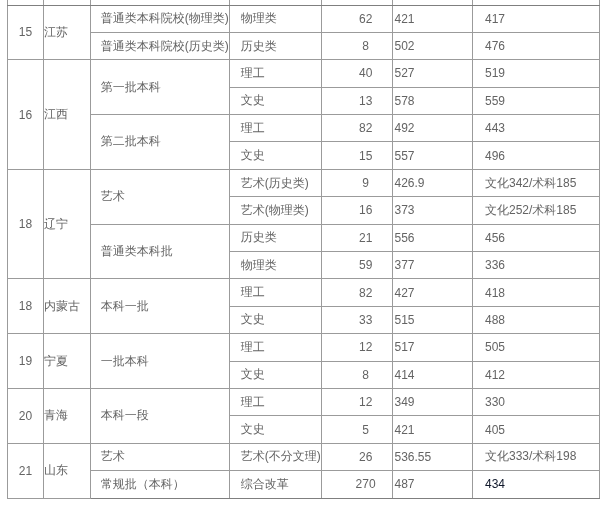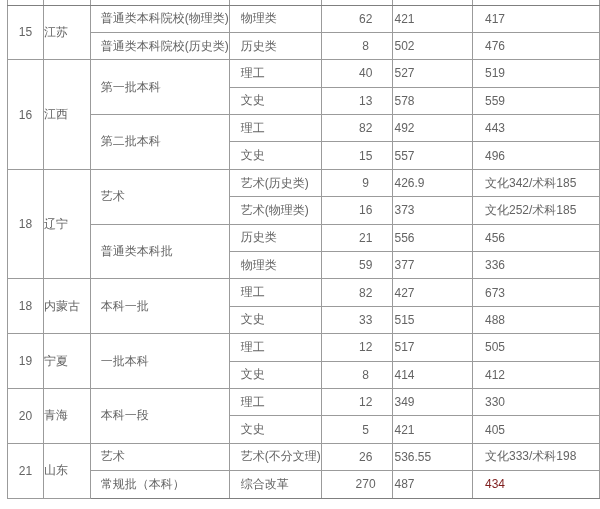--- a/index.html
+++ b/index.html
@@ -20,21 +20,21 @@
   tr.sliver td{border-top:none;border-bottom-color:#7f7f7f;}
   tr.group-start td{border-top-color:#7f7f7f;margin-top:32px;}
   tbody tr:last-child td{border-bottom-color:#7f7f7f;}
   .c-idx{text-align:center;}
   .c-prov{text-align:left;}
   .c-batch{padding-left:10px;}
   .c-cat{padding-left:11px;}
   .c-count{padding-left:18px;text-align:center;}
   .c-score{padding-left:2px;}
   .c-note{padding-left:12px;}
-  td.faint{color:#7f1d1d;}
+  td.faint{color:#0f172a;}
 </style>
 </head>
 <body>
 
 <div class="table-wrap">
   <table>
     <colgroup>
         <col style="width: 39px;">
         <col style="width: 48px;">
         <col style="width: 124px;">
@@ -125,21 +125,21 @@
           <td class="c-score">377</td>
           <td class="c-note">336</td>
         </tr>
         <tr class="group-start">
           <td class="c-idx" rowspan="2">18</td>
           <td class="c-prov" rowspan="2">内蒙古</td>
           <td class="c-batch" rowspan="2">本科一批</td>
           <td class="c-cat">理工</td>
           <td class="c-count">82</td>
           <td class="c-score">427</td>
-          <td class="c-note">673</td>
+          <td class="c-note">418</td>
         </tr>
         <tr>
           <td class="c-cat">文史</td>
           <td class="c-count">33</td>
           <td class="c-score">515</td>
           <td class="c-note">488</td>
         </tr>
         <tr class="group-start">
           <td class="c-idx" rowspan="2">19</td>
           <td class="c-prov" rowspan="2">宁夏</td>

